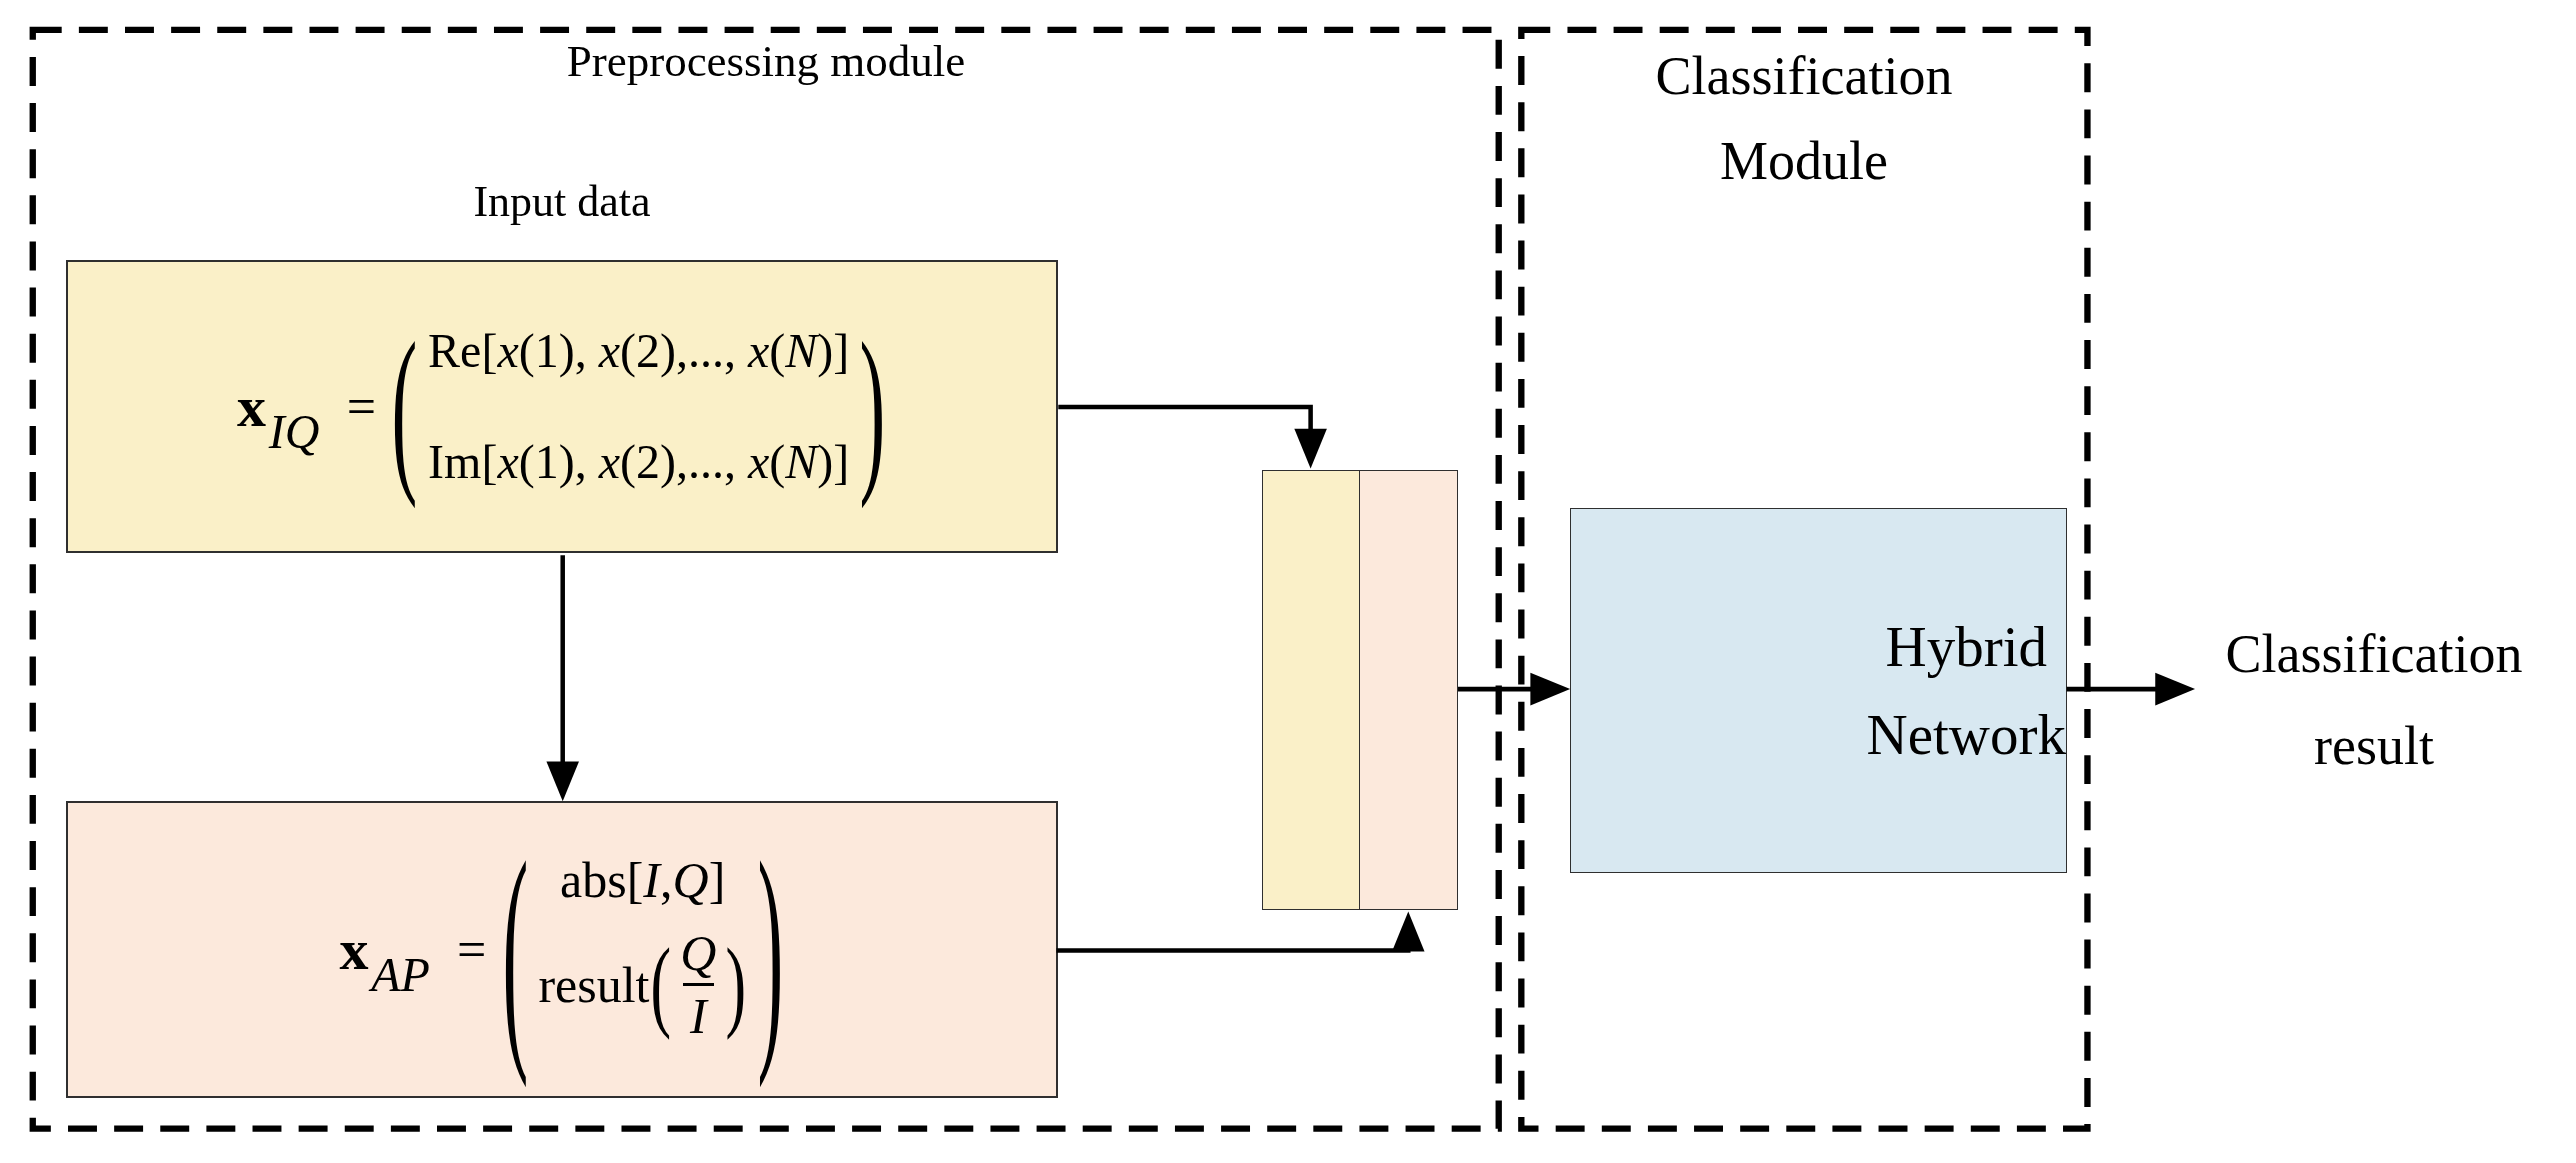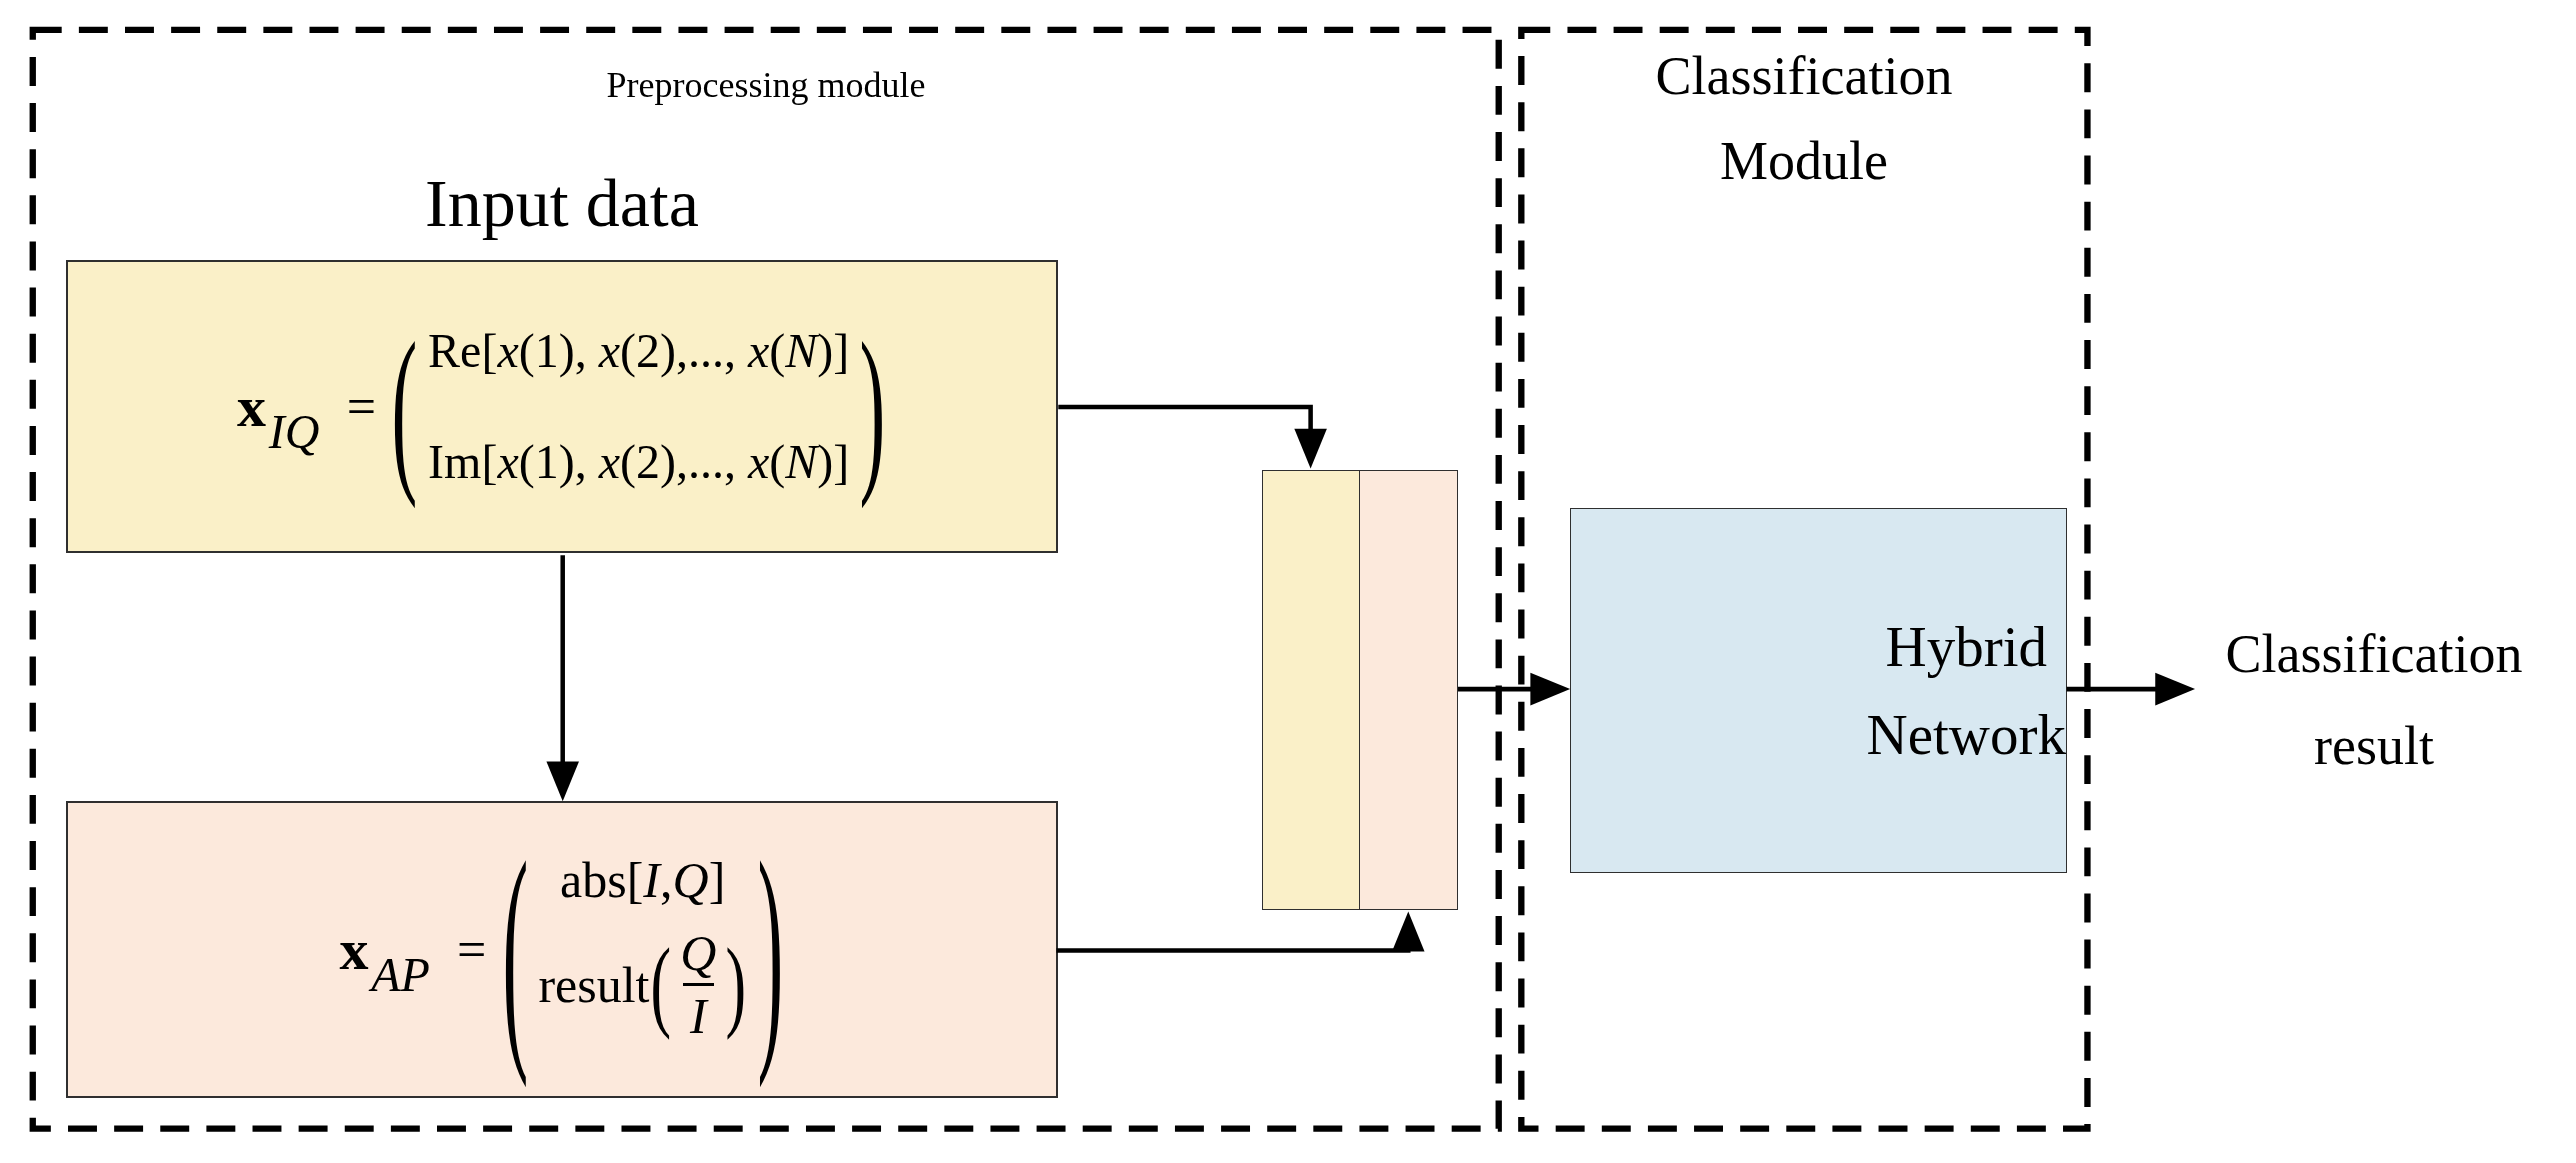--- a/index.html
+++ b/index.html
@@ -18,22 +18,22 @@
   .fbox{position:absolute;box-sizing:border-box;border:2.7px solid var(--border);}
   #iq-box{left:66px;top:260px;width:992px;height:293px;background:var(--yellow-fill);}
   #ap-box{left:66px;top:801px;width:992px;height:297px;background:var(--pink-fill);}
   #net-box{left:1570px;top:508px;width:497px;height:365px;background:var(--blue-fill);
     border-width:1.8px;display:flex;align-items:center;justify-content:flex-end;}
   #concat-box{left:1262px;top:470px;width:196px;height:440px;border-width:1.8px;display:flex;}
   #concat-box .half-l{width:96px;background:var(--yellow-fill);border-right:1.8px solid var(--border);}
   #concat-box .half-r{flex:1;background:var(--pink-fill);}
   
   .lbl{position:absolute;text-align:center;white-space:pre-line;}
-  #title-pre{left:33px;top:36px;width:1466px;font-size:36px;line-height:1.15;margin-top:29px;}
-  #label-input{left:66px;top:164px;width:992px;font-size:68px;}
+  #title-pre{left:33px;top:36px;width:1466px;font-size:45px;line-height:1.15;}
+  #label-input{left:66px;top:176px;width:992px;font-size:44px;}
   #title-cls{left:1521px;top:34px;width:566px;font-size:54px;line-height:85px;}
   #net-text{font-size:57px;line-height:88px;text-align:center;}
   #result-lbl{left:2166px;top:608px;width:416px;font-size:54px;line-height:92px;}
   
   .formula{position:absolute;display:flex;align-items:center;justify-content:center;}
   #f-iq{left:66px;top:260px;width:992px;height:293px;}
   #f-ap{left:66px;top:801px;width:992px;height:297px;}
   .lhs{display:flex;align-items:baseline;margin-right:12.7px;}
   .lhs .var{font-weight:bold;font-size:58px;}
   .lhs .subscr{font-style:italic;font-size:48px;position:relative;top:22px;margin-left:2.7px;}

